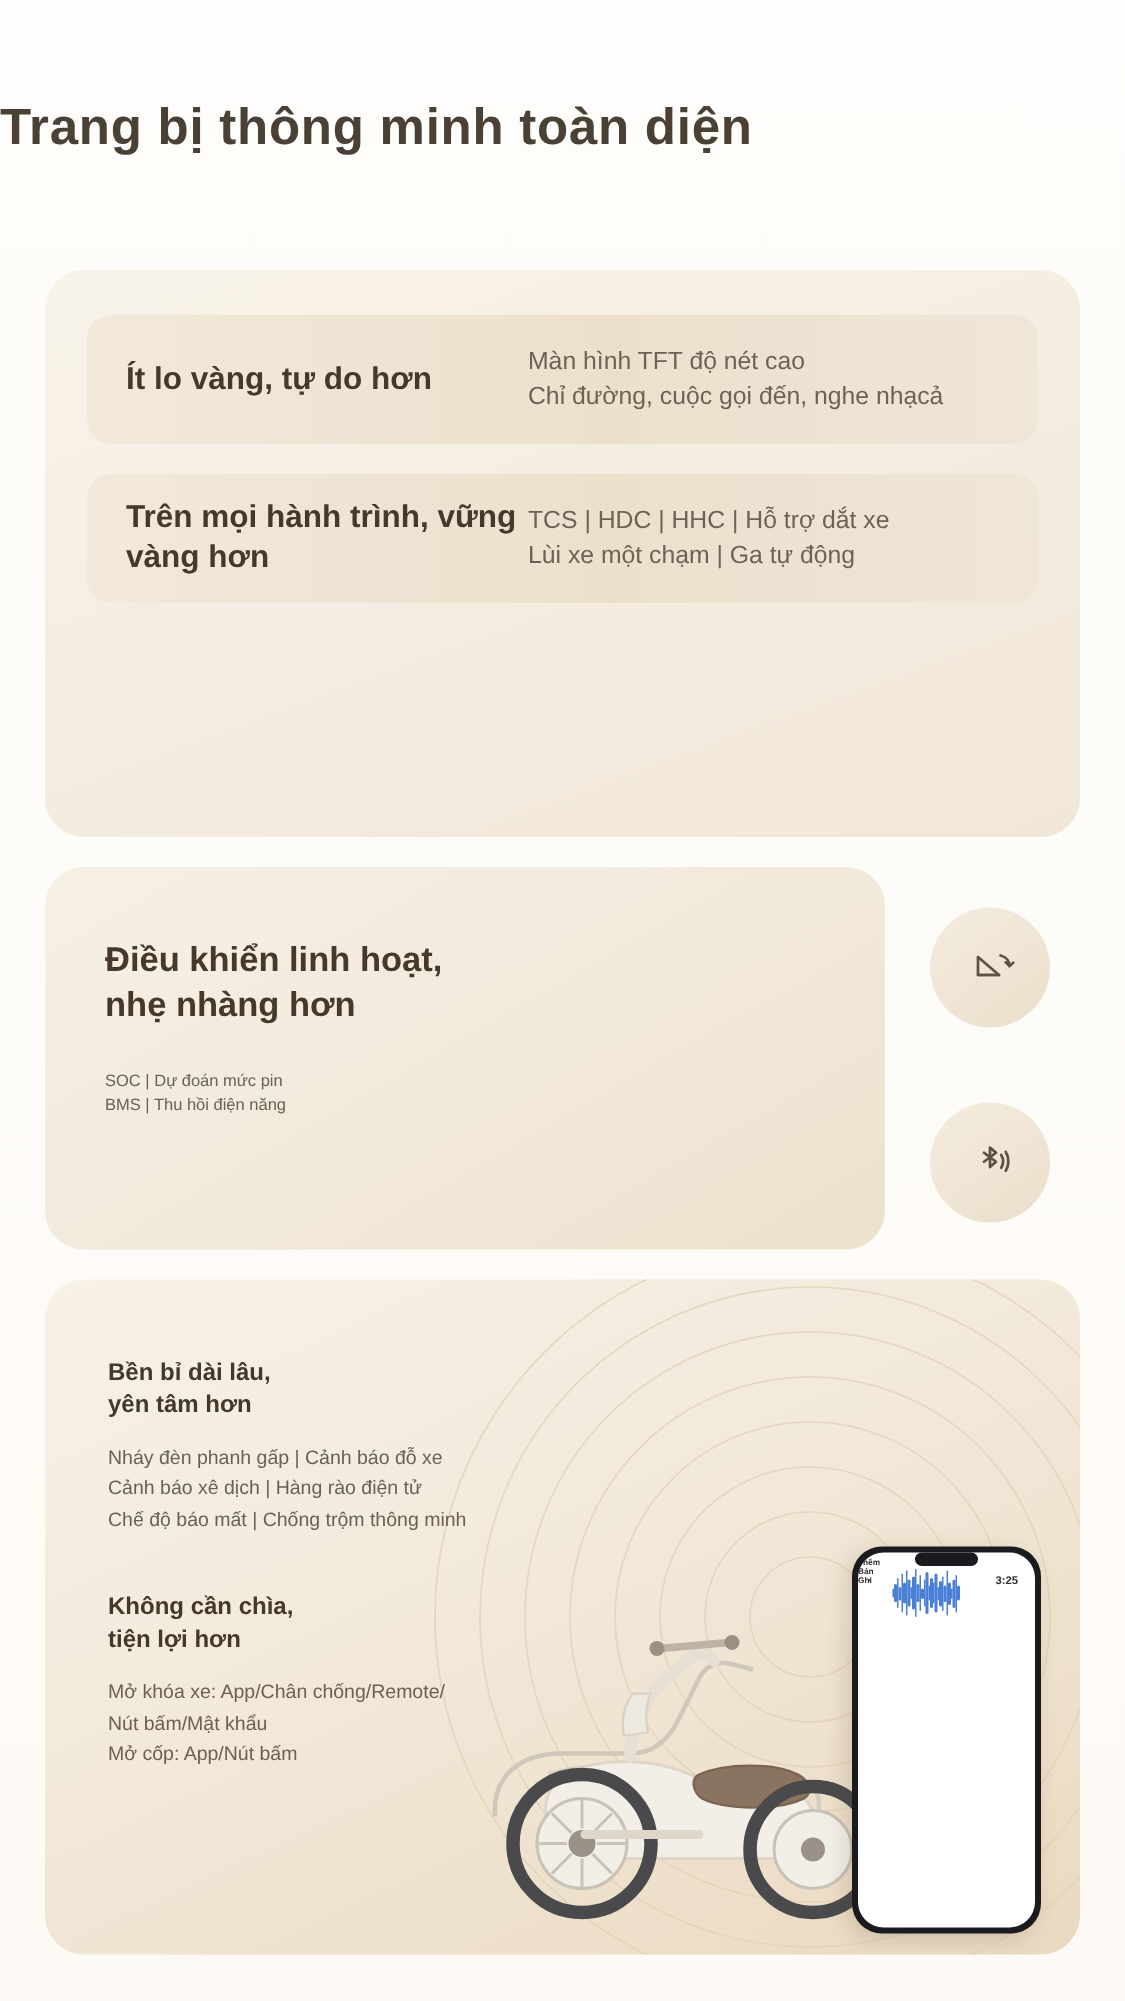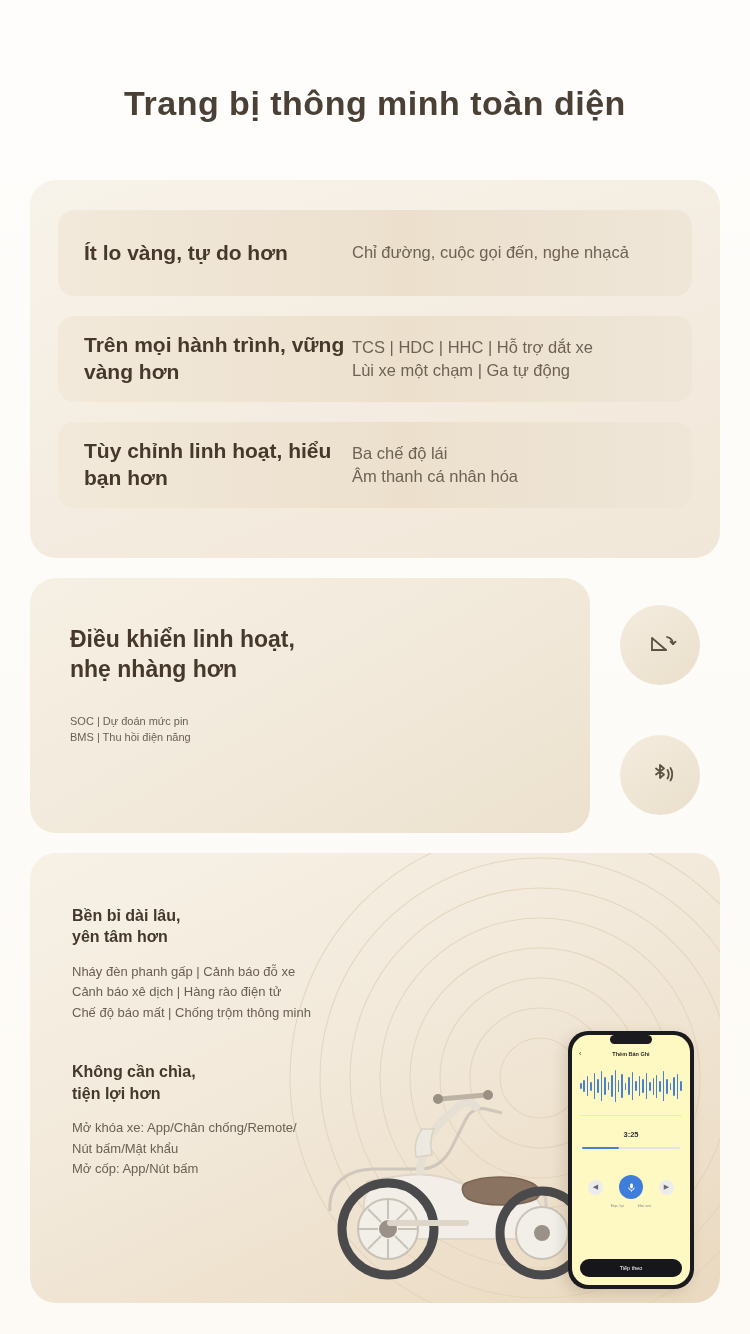--- a/index.html
+++ b/index.html
@@ -12,26 +12,26 @@
   }
   .page {
     position: relative;
     width: 750px;
     height: 1334px;
     background: linear-gradient(180deg, #fefdfb 0%, #fdfaf5 100%);
   }
 
   
   .page-title {
-    text-align: center;
+    text-align: left;
     font-size: 34px;
     font-weight: bold;
     color: #4a4036;
     letter-spacing: 0.5px;
-    padding-top: 84px;
+    padding-top: 66px;
   }
 
   
   .card {
     position: absolute;
     border-radius: 26px;
   }
   #card-features {
     left: 30px;
     top: 180px;
@@ -157,25 +157,25 @@
     border-radius: 20px;
     background: #1b1b1f;
     padding: 4px;
     z-index: 3;
     box-shadow: -4px 4px 14px rgba(90,70,40,0.18);
   }
   .phone-screen {
     width: 100%;
     height: 100%;
     border-radius: 17px;
-    background: #fef9c3;
+    background: #ffffff;
     position: relative;
     overflow: hidden;
     display: flex;
-    flex-direction: column;
+    flex-direction: row;
   }
   .phone-notch {
     position: absolute;
     left: 50%;
     transform: translateX(-50%);
     top: 4px;
     width: 42px;
     height: 9px;
     border-radius: 6px;
     background: #1b1b1f;
@@ -279,39 +279,33 @@
 
 <div class="page">
 
   <h1 class="page-title">Trang bị thông minh toàn diện</h1>
 
   <div class="card" id="card-features">
 
     <div class="feature-row">
       <div class="feature-head">Ít lo vàng, tự do hơn</div>
       <div class="feature-desc">
+        <div>Màn hình TFT độ nét cao</div>
         <div>Chỉ đường, cuộc gọi đến, nghe nhạcả</div>
       </div>
     </div>
 
     <div class="feature-row">
       <div class="feature-head">Trên mọi hành trình, vững vàng hơn</div>
       <div class="feature-desc">
         <div>TCS | HDC | HHC | Hỗ trợ dắt xe</div>
         <div>Lùi xe một chạm | Ga tự động</div>
       </div>
     </div>
 
-    <div class="feature-row">
-      <div class="feature-head">Tùy chỉnh linh hoạt, hiểu bạn hơn</div>
-      <div class="feature-desc">
-        <div>Ba chế độ lái</div>
-        <div>Âm thanh cá nhân hóa</div>
-      </div>
-    </div>
 
   </div>
 
   <div class="card" id="card-control">
     <div class="control-head">
       <div>Điều khiển linh hoạt,</div>
       <div>nhẹ nhàng hơn</div>
     </div>
     <div class="control-desc">
       <div>SOC | Dự đoán mức pin</div>

